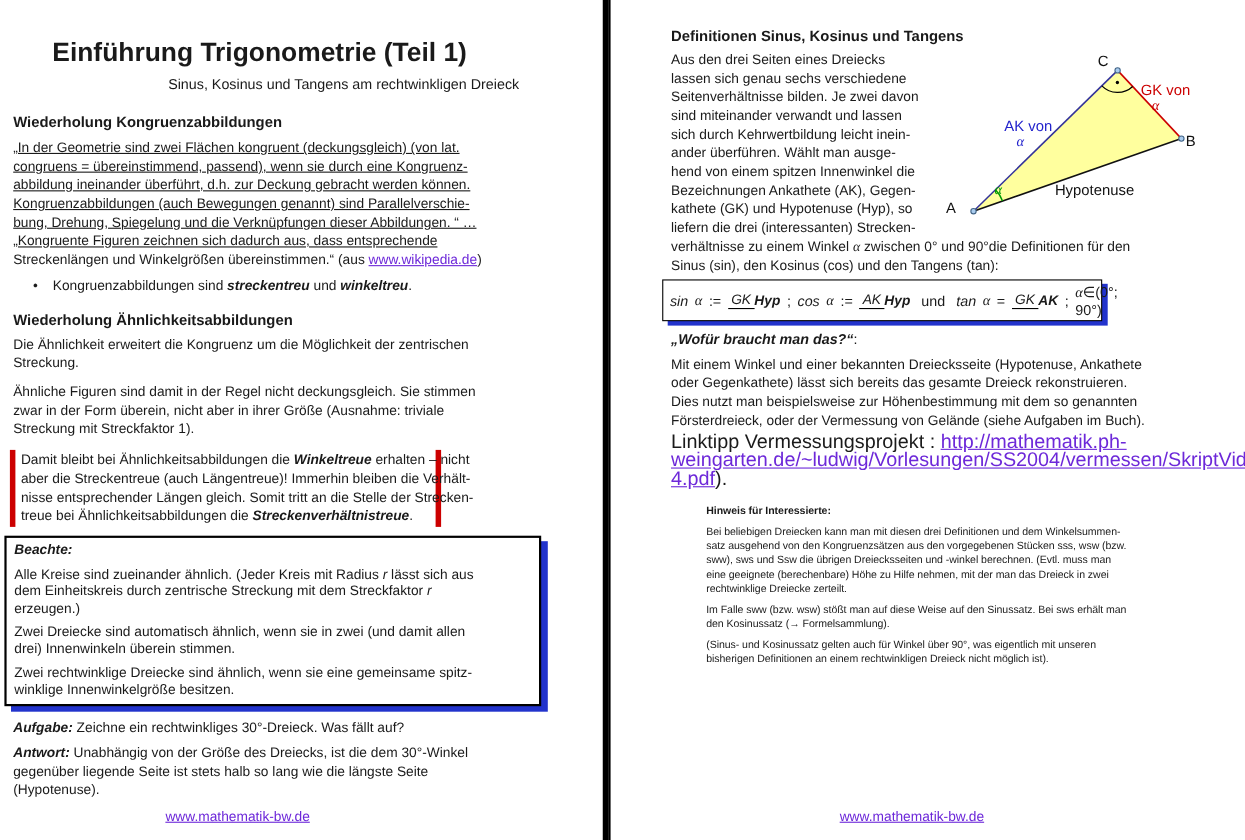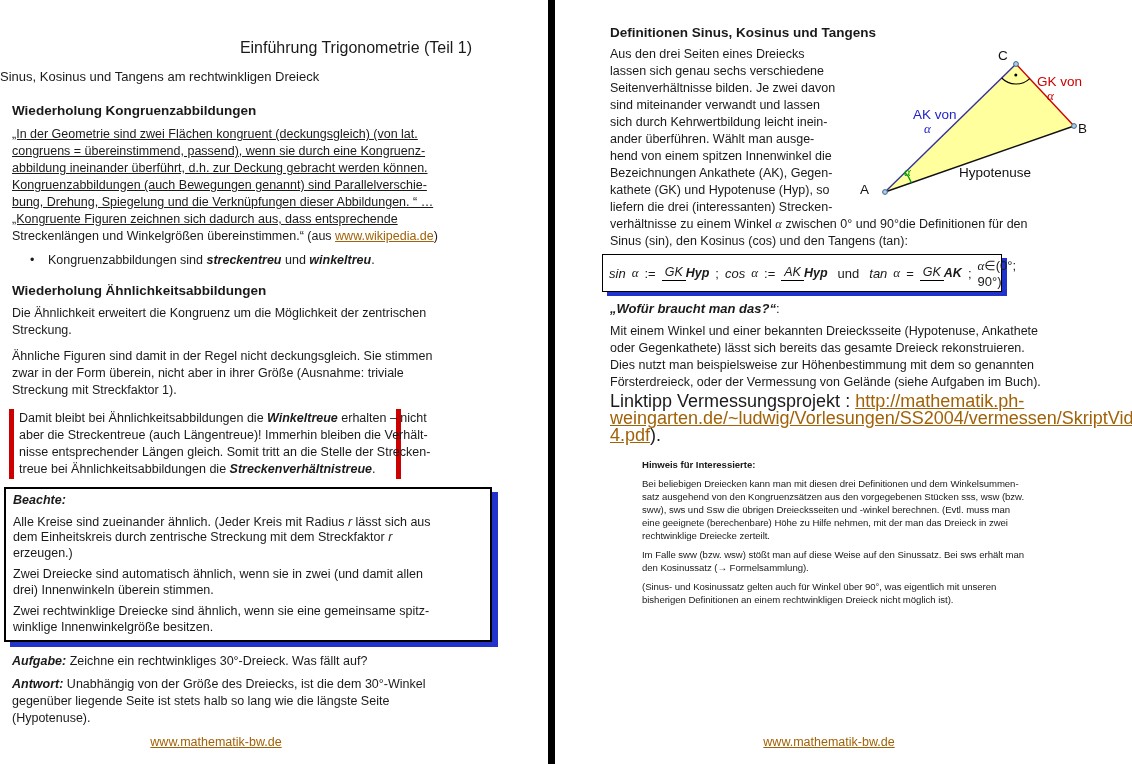--- a/index.html
+++ b/index.html
@@ -11,26 +11,26 @@
   .page-right { left:559px; width:573px; }
 
   .divider { position:absolute; left:548px; top:0; width:4px; height:764px;
              background:#b0b0b0; border-left:5px solid #000; border-right:2px solid #000; }
 
   
   .body-txt { font-size:12.5px; line-height:17px; white-space:pre; }
   .h-sec  { font-size:13.5px; font-weight:bold; }
   .bi { font-weight:bold; font-style:italic; }
   .it { font-style:italic; }
-  a.doclink { color:#a16207; text-decoration:underline; cursor:pointer; }
+  a.doclink { color:#6d28d9; text-decoration:underline; cursor:pointer; }
   .alpha { font-family:"Liberation Serif", serif; font-style:italic; }
 
   
-  .title { margin-top:36px; width:472px; text-align:right; font-size:16px; font-weight:normal; line-height:24px; }
-  .subtitle { margin-top:9px; width:472px; text-align:left; font-size:13px; }
+  .title { margin-top:36px; width:472px; text-align:center; font-size:24px; font-weight:bold; line-height:24px; }
+  .subtitle { margin-top:9px; width:472px; text-align:right; font-size:13px; }
   .pl { margin-left:12px; }
   .heading1 { margin-top:19px; }
   .para { margin-top:8px;text-decoration:underline; }
   .props-heading { margin-top:5px; font-size:13px; }
   .bullet-row { margin:7px 0 0 30px; display:flex; font-size:12.5px; line-height:17px; }
   .bullet-glyph { width:18px; }
   .h2 { margin-top:14px; }
 
   .redbox { margin:10px 0 0 9px; width:392px; border-left:5px solid #cc0000; border-right:5px solid #cc0000;
             padding:1px 5px; font-size:12.5px; line-height:17px; }

